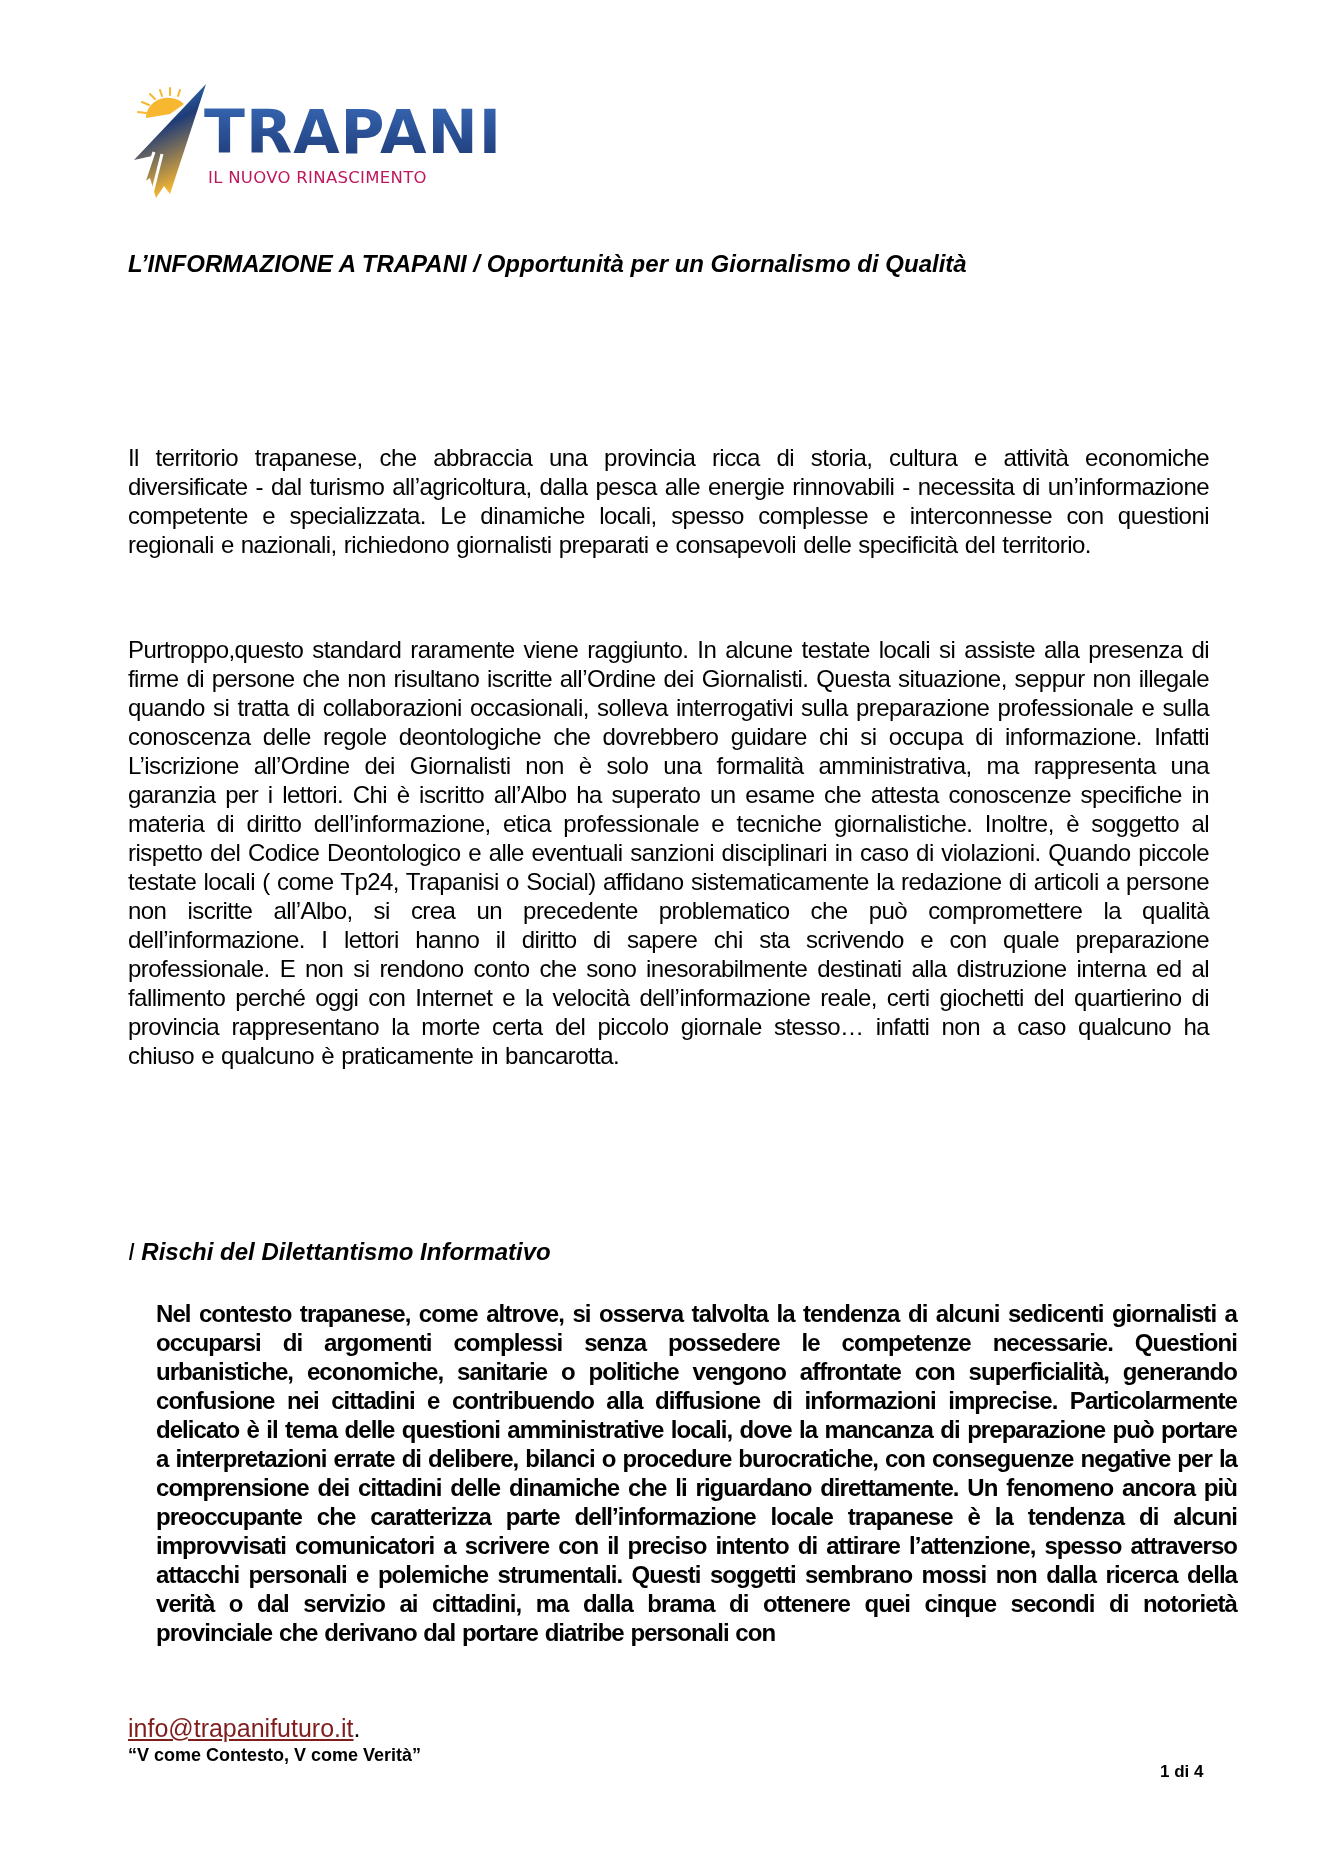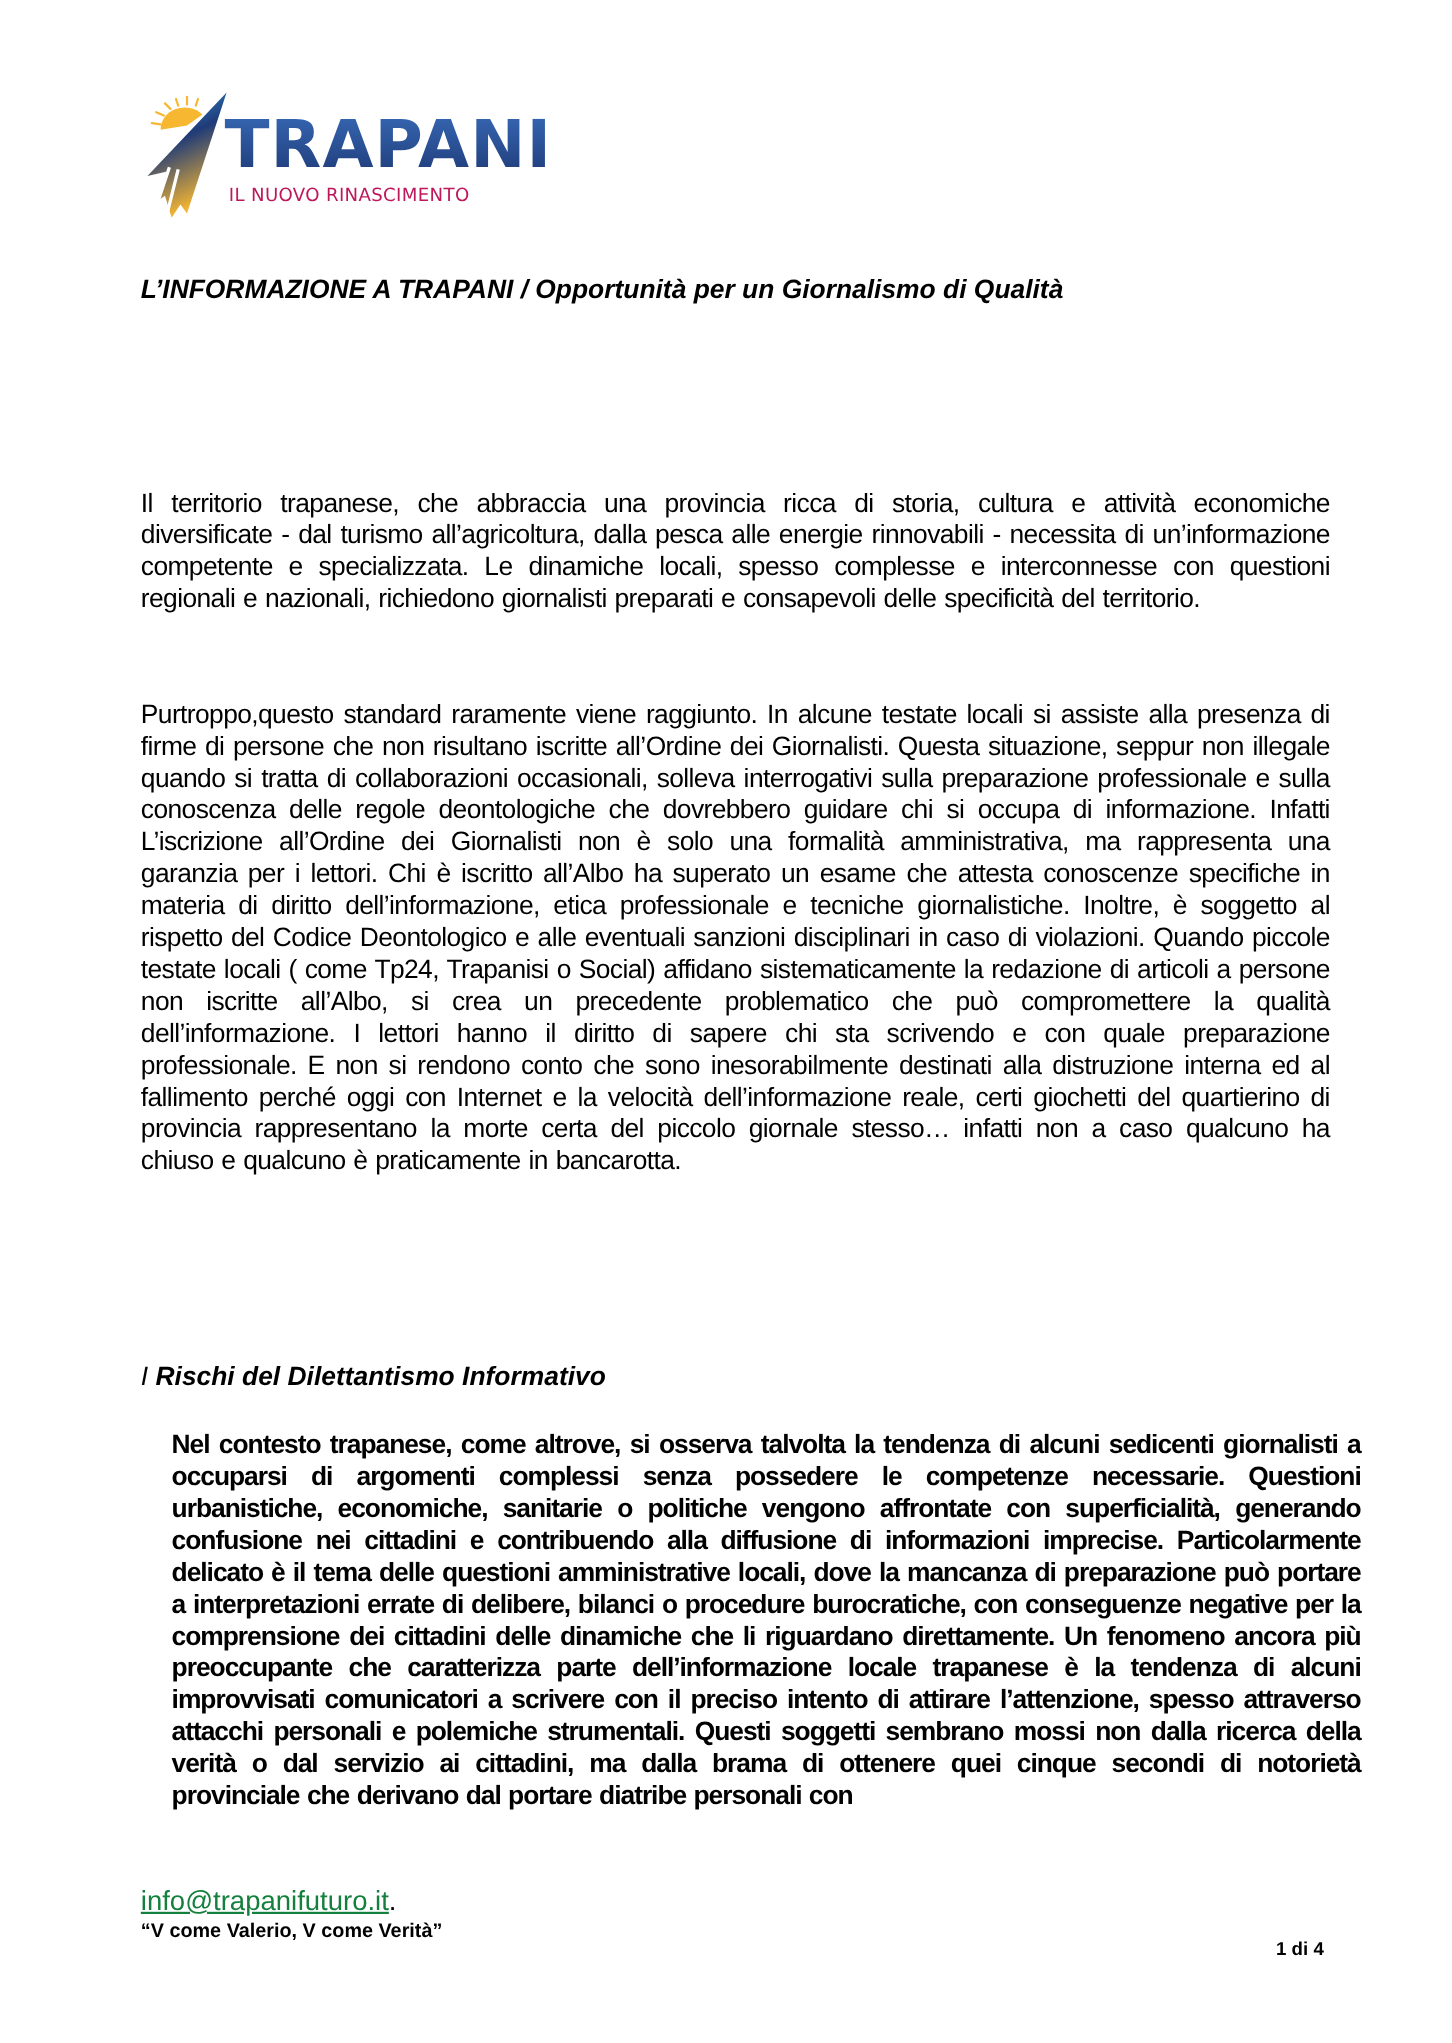--- a/index.html
+++ b/index.html
@@ -22,21 +22,21 @@
                    font-style: italic; white-space: nowrap; }
   .section-title .lead { font-weight: normal; }
 
   .para { position: absolute; left: 128px; width: 1081px; font-size: 24px; line-height: 29px;
           text-align: justify; text-align-last: left; }
   .para.condensed { letter-spacing: -0.55px; word-spacing: 1px; }
   .para.heavy { font-weight: bold; letter-spacing: -0.95px; word-spacing: 1px; margin-left: 28px; }
 
   .email { position: absolute; left: 128px; top: 1714px; font-size: 25px; color: #0000ee;
            white-space: nowrap; }
-  .email a { color: #15803d; text-decoration: underline; margin-top: 36px; }
+  .email a { color: #7f1d1d; text-decoration: underline; margin-top: 36px; }
   .email .dot { color: #000; }
   .slogan { position: absolute; left: 128px; top: 1745px; font-size: 18px; font-weight: bold;
             white-space: nowrap; }
   .pagenum { position: absolute; left: 1160px; top: 1762px; font-size: 17px; font-weight: bold;
              white-space: nowrap; }
 </style>
 </head>
 <body>
 
 <div class="page">
@@ -77,16 +77,16 @@
     <span class="lead">I</span>
     <span>Rischi del Dilettantismo Informativo</span>
   </div>
 
   <div class="para heavy" style="top:1299px;">Nel contesto trapanese, come altrove, si osserva talvolta la tendenza di alcuni sedicenti giornalisti a occuparsi di argomenti complessi senza possedere le competenze necessarie. Questioni urbanistiche, economiche, sanitarie o politiche vengono affrontate con superficialità, generando confusione nei cittadini e contribuendo alla diffusione di informazioni imprecise. Particolarmente delicato è il tema delle questioni amministrative locali, dove la mancanza di preparazione può portare a interpretazioni errate di delibere, bilanci o procedure burocratiche, con conseguenze negative per la comprensione dei cittadini delle dinamiche che li riguardano direttamente. Un fenomeno ancora più preoccupante che caratterizza parte dell’informazione locale trapanese è la tendenza di alcuni improvvisati comunicatori a scrivere con il preciso intento di attirare l’attenzione, spesso attraverso attacchi personali e polemiche strumentali. Questi soggetti sembrano mossi non dalla ricerca della verità o dal servizio ai cittadini, ma dalla brama di ottenere quei cinque secondi di notorietà provinciale che derivano dal portare diatribe personali con</div>
 
   <div class="email">
     <a href="#">info@trapanifuturo.it</a><span class="dot">.</span>
   </div>
 
-  <div class="slogan">“V come Valerio, V come Verità”</div>
+  <div class="slogan">“V come Contesto, V come Verità”</div>
 
   <div class="pagenum">1 di 4</div>
 </div>
 
 </body></html>

